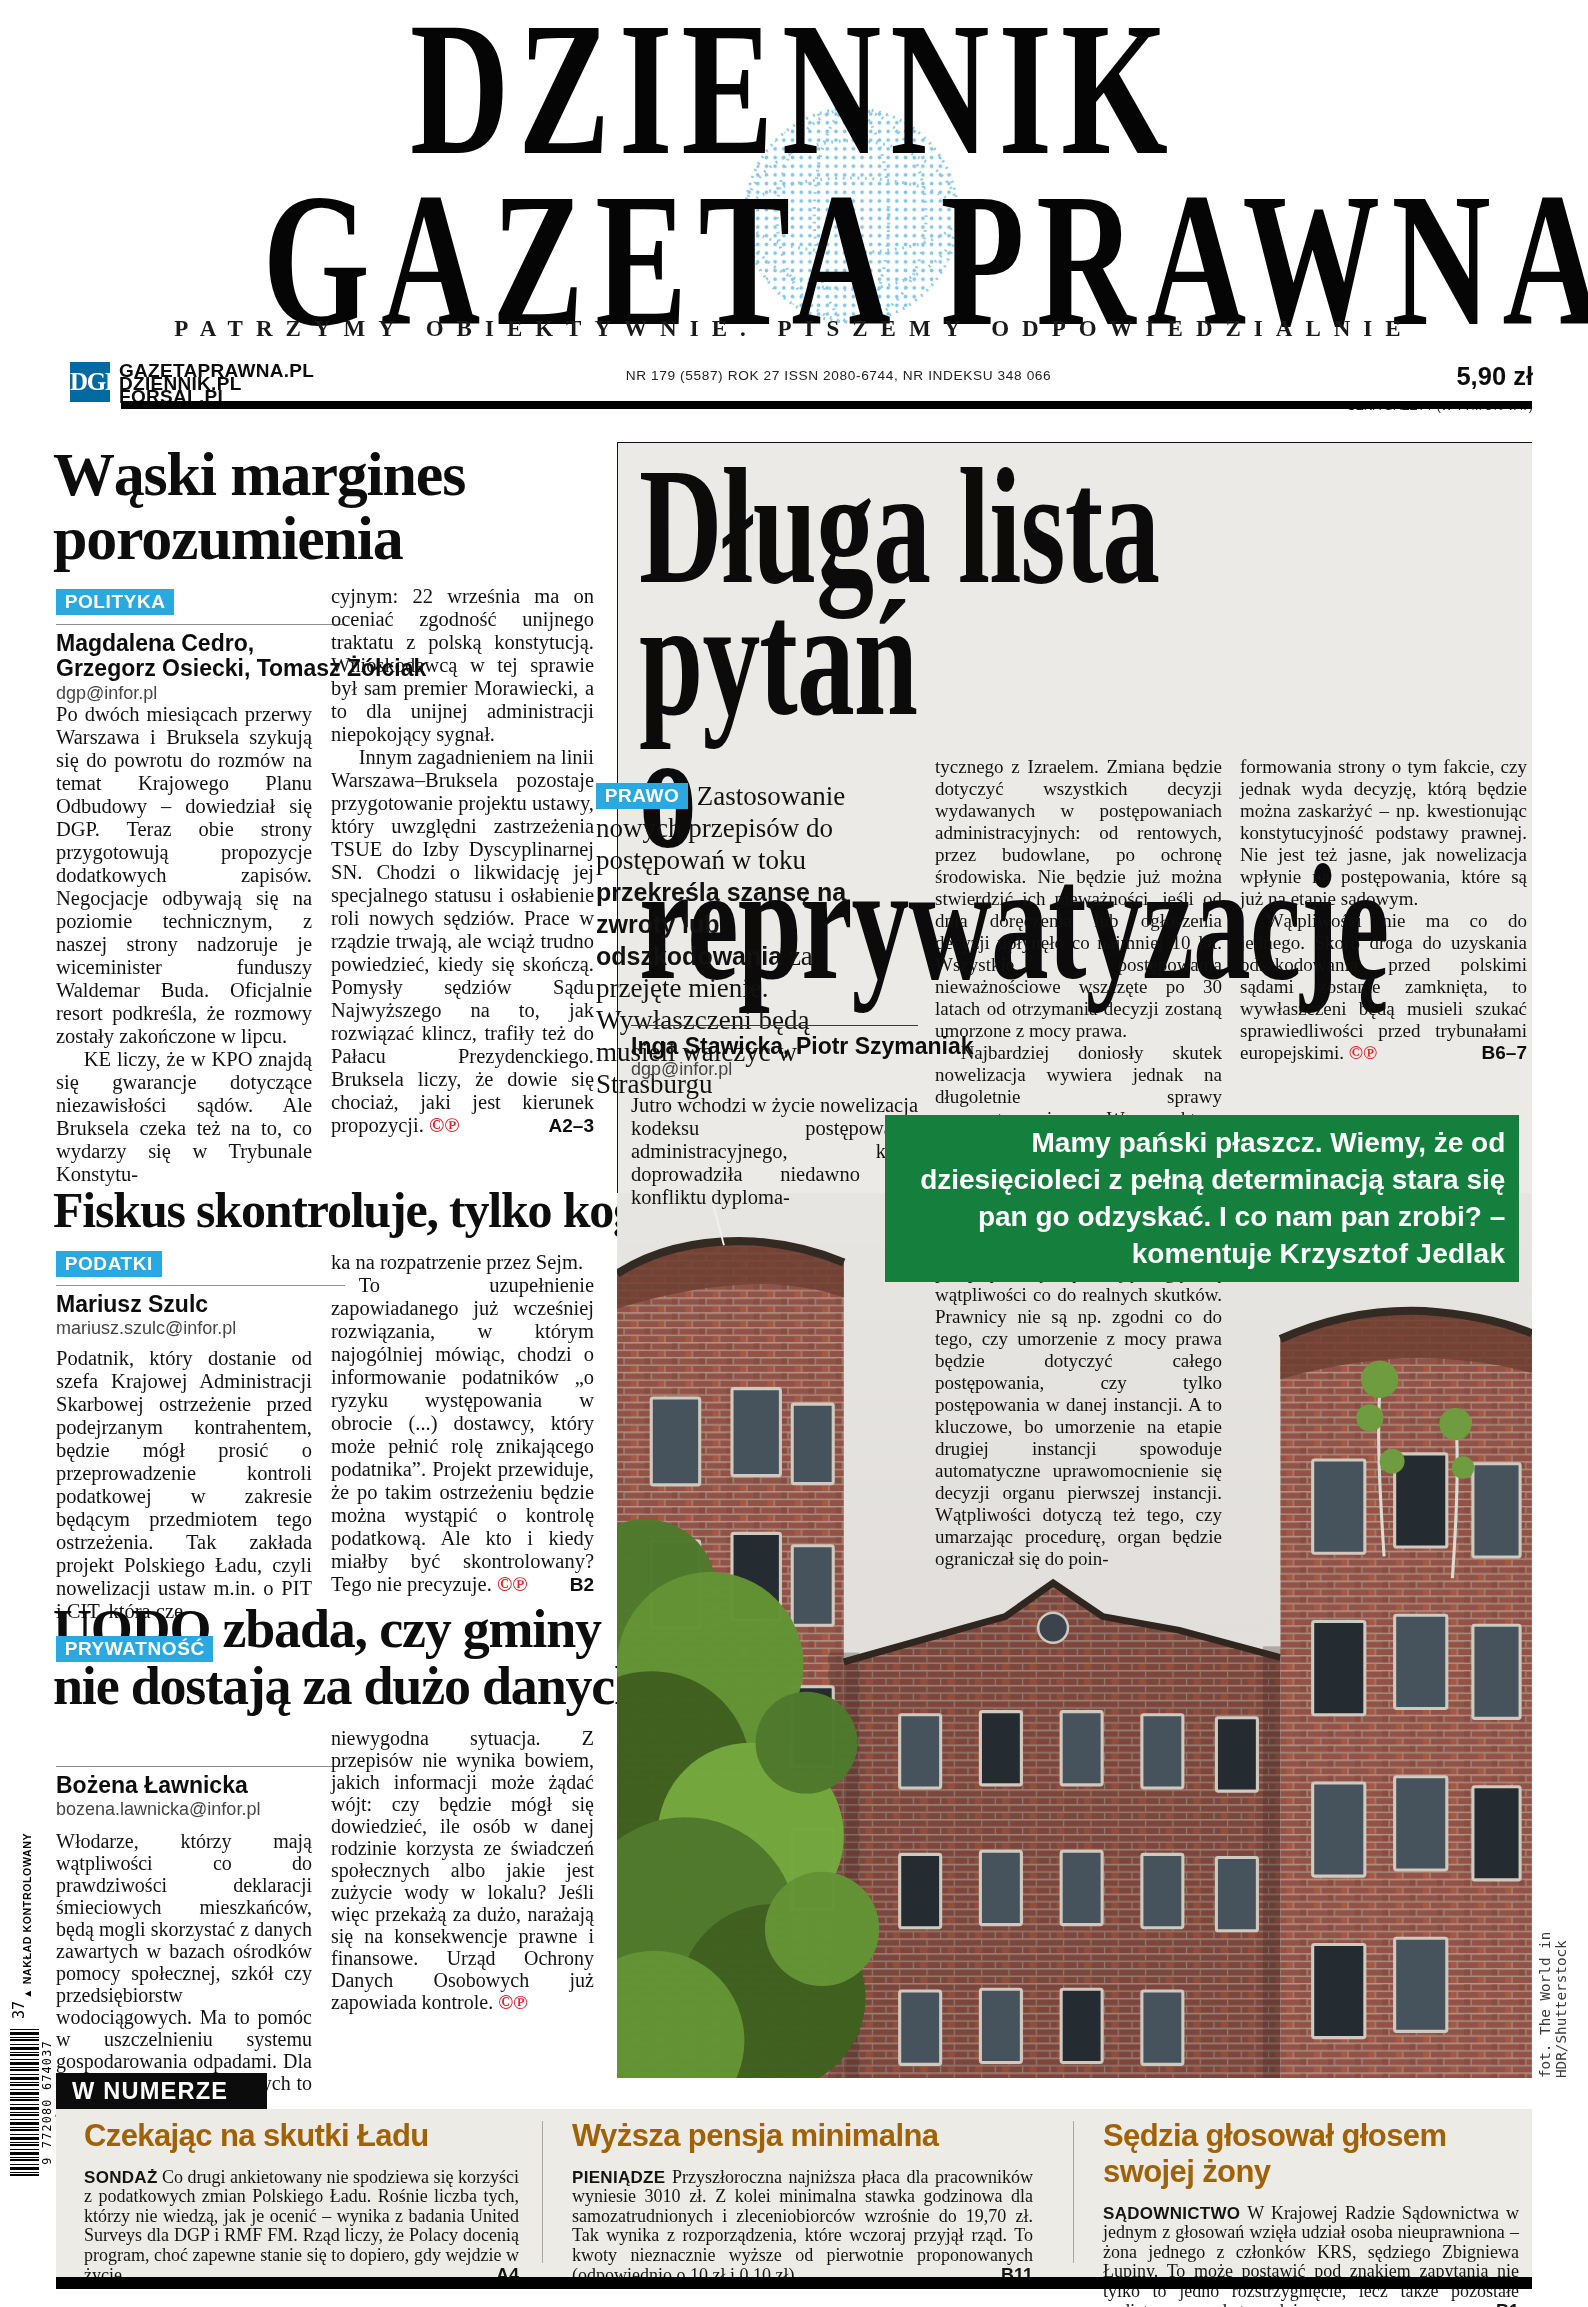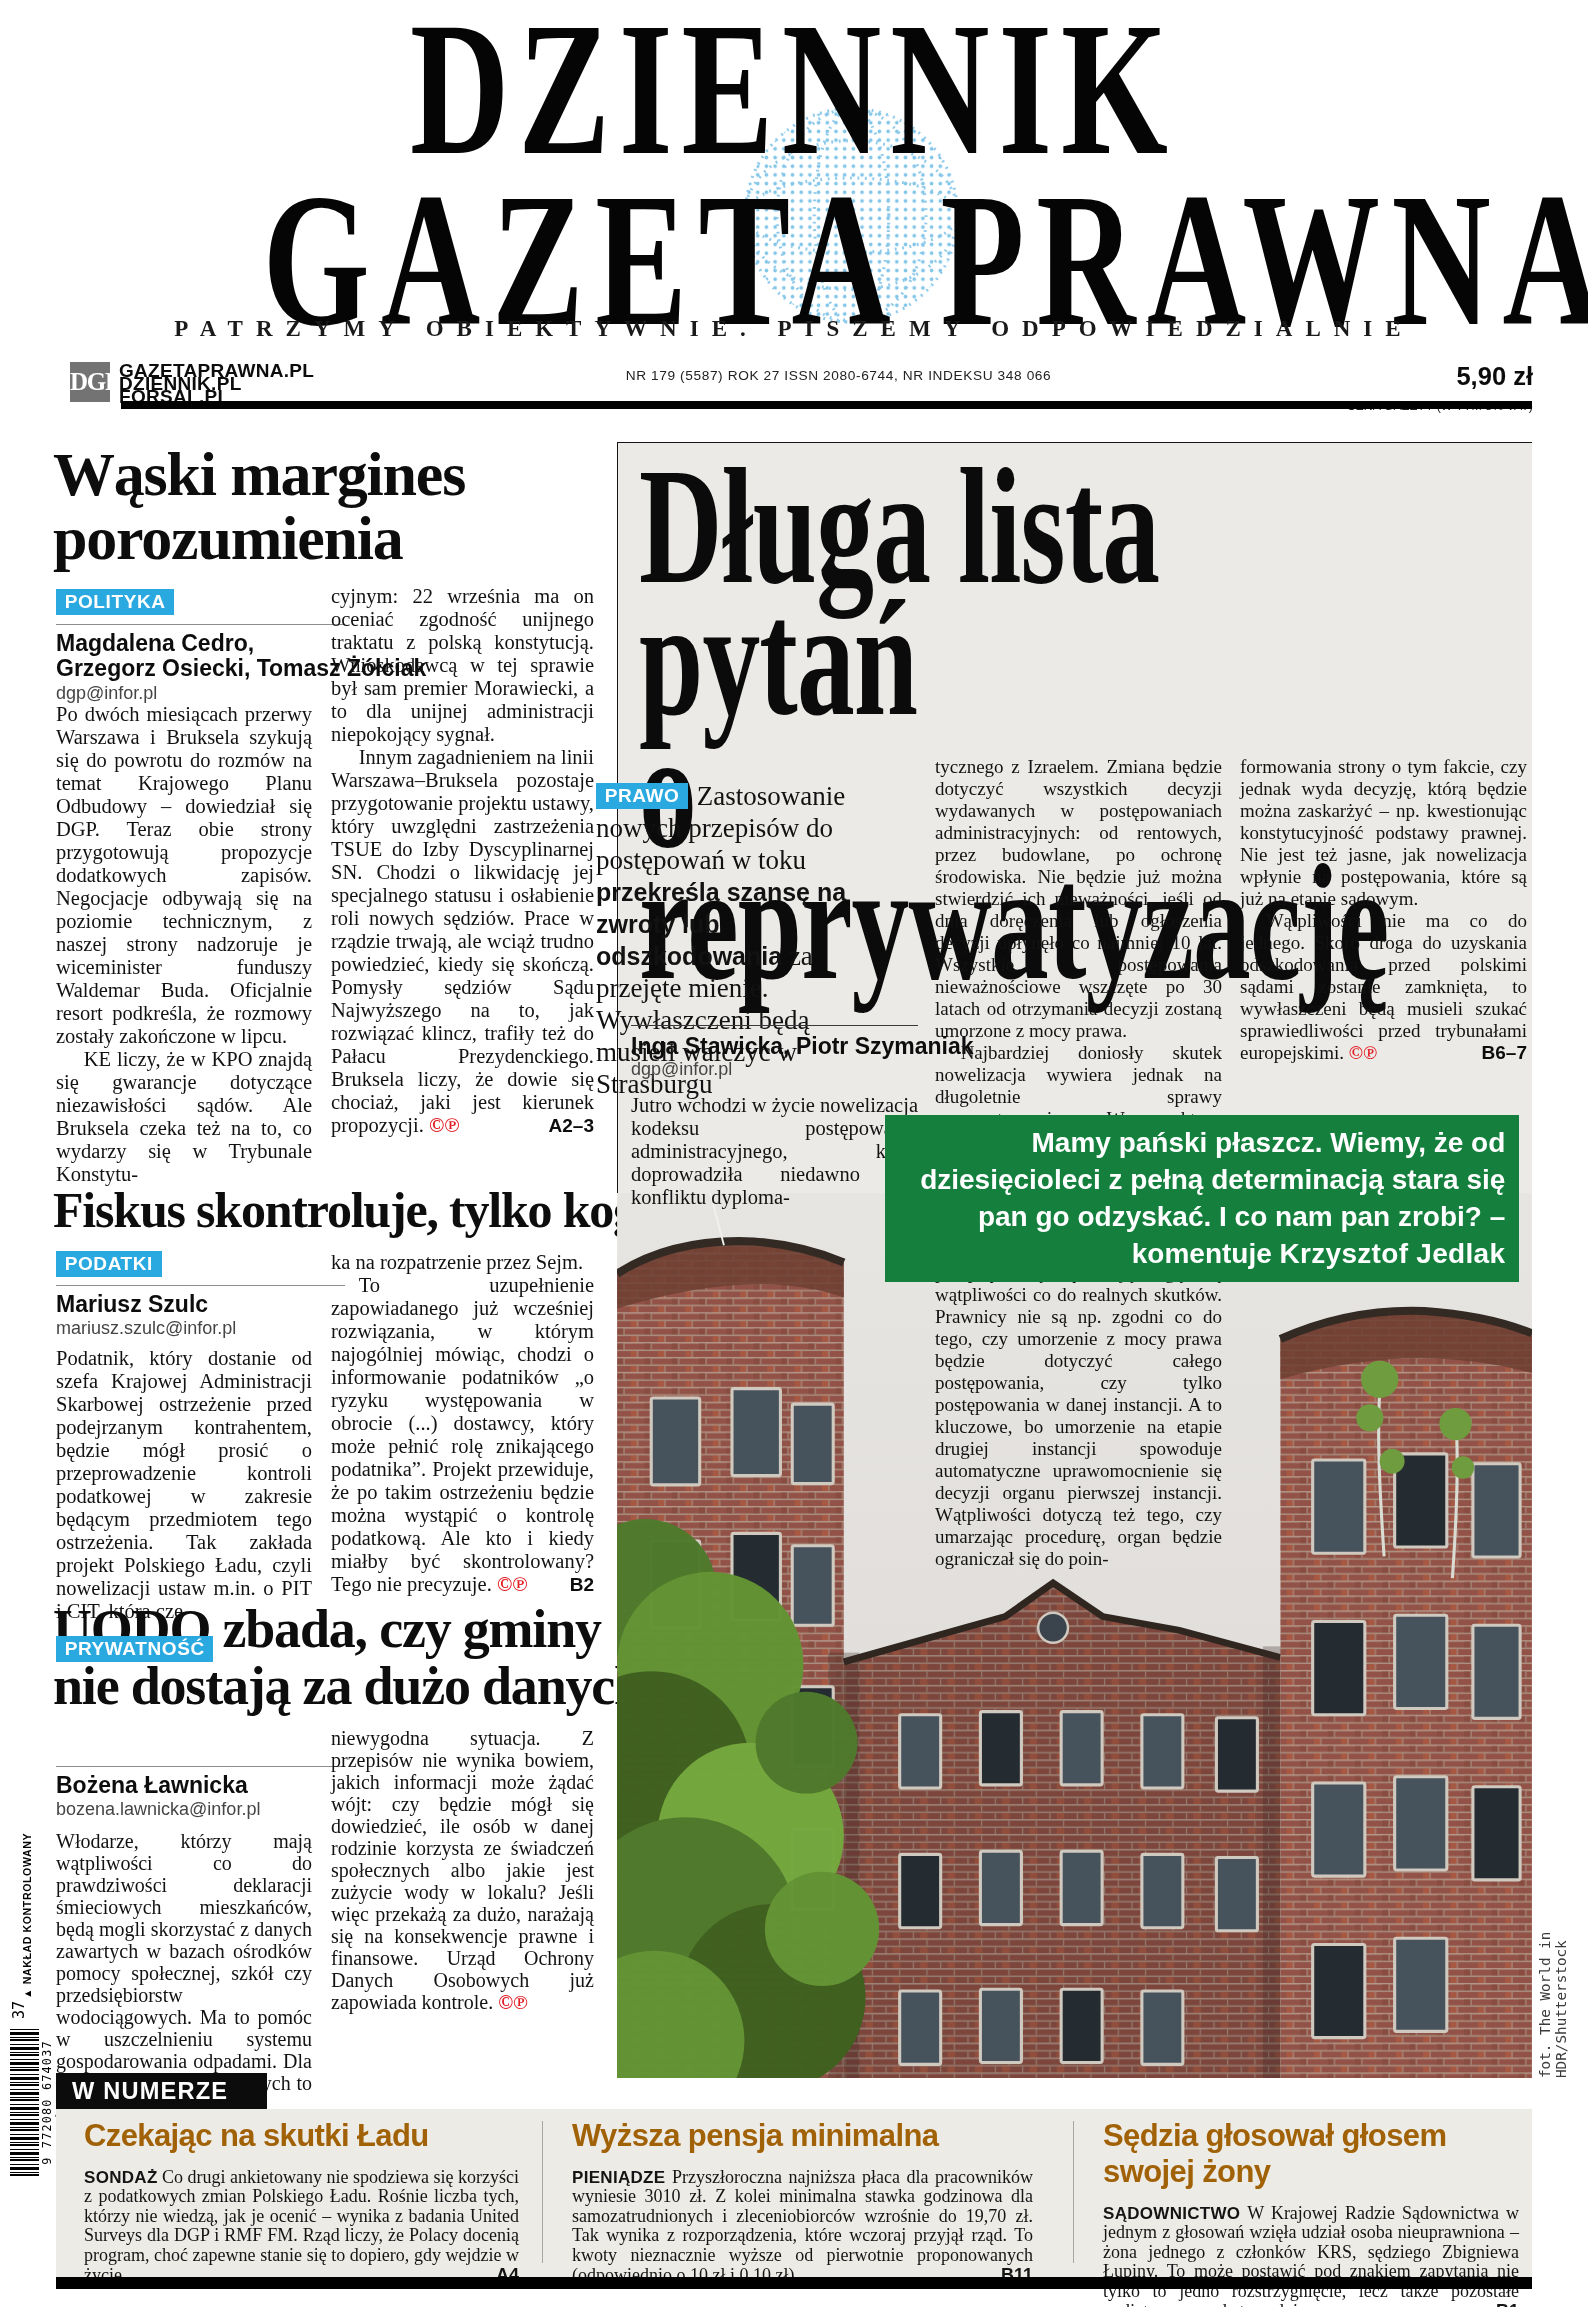--- a/index.html
+++ b/index.html
@@ -10,21 +10,21 @@
   
   .mast-line{left:0;width:100%;text-align:center;font-weight:bold;color:#050505;white-space:nowrap;z-index:2;}
   .mast-line .sq{display:inline-block;transform:scaleX(.72);transform-origin:center top;}
   .mast1{top:-3.7px;font-size:191px;line-height:186px;letter-spacing:12.4px;}
   .mast2{top:167px;font-size:191px;line-height:186px;letter-spacing:16px;}
   .tagline{top:316px;left:0;width:100%;text-align:center;font-size:23px;font-weight:bold;
            letter-spacing:13px;color:#1a1a1a;z-index:2;}
   .globe{left:736px;top:92px;z-index:1;}
 
   
-  .logo-box{left:70px;top:362px;width:40px;height:40px;background:#737373;color:#fff;
+  .logo-box{left:70px;top:362px;width:40px;height:40px;background:#0369a1;color:#fff;
             text-align:center;line-height:39px;font-size:25px;font-weight:bold;letter-spacing:-1.2px;}
   .logo-sites{left:119px;top:364px;font-family:"Liberation Sans",sans-serif;font-weight:bold;
               font-size:19px;line-height:13px;letter-spacing:0.3px;color:#0c0c0c;white-space:pre-line;}
   .issue-center{left:559px;top:362px;width:559px;text-align:center;}
   .issue-date{font-family:"Liberation Sans",sans-serif;font-weight:bold;font-size:25.5px;color:#0c0c0c;}
   .issue-info{margin-top:5.6px;font-family:"Liberation Sans",sans-serif;font-size:13.7px;letter-spacing:0.6px;color:#222;}
   .price-box{left:1309px;top:362px;width:224px;text-align:right;}
   .price{font-family:"Liberation Sans",sans-serif;font-weight:bold;font-size:25.5px;color:#0c0c0c;}
   .price-note{margin-top:7.5px;font-family:"Liberation Sans",sans-serif;font-size:12.4px;color:#222;}
   .top-rule{left:121px;top:401px;width:1411px;height:8px;background:#000;}

